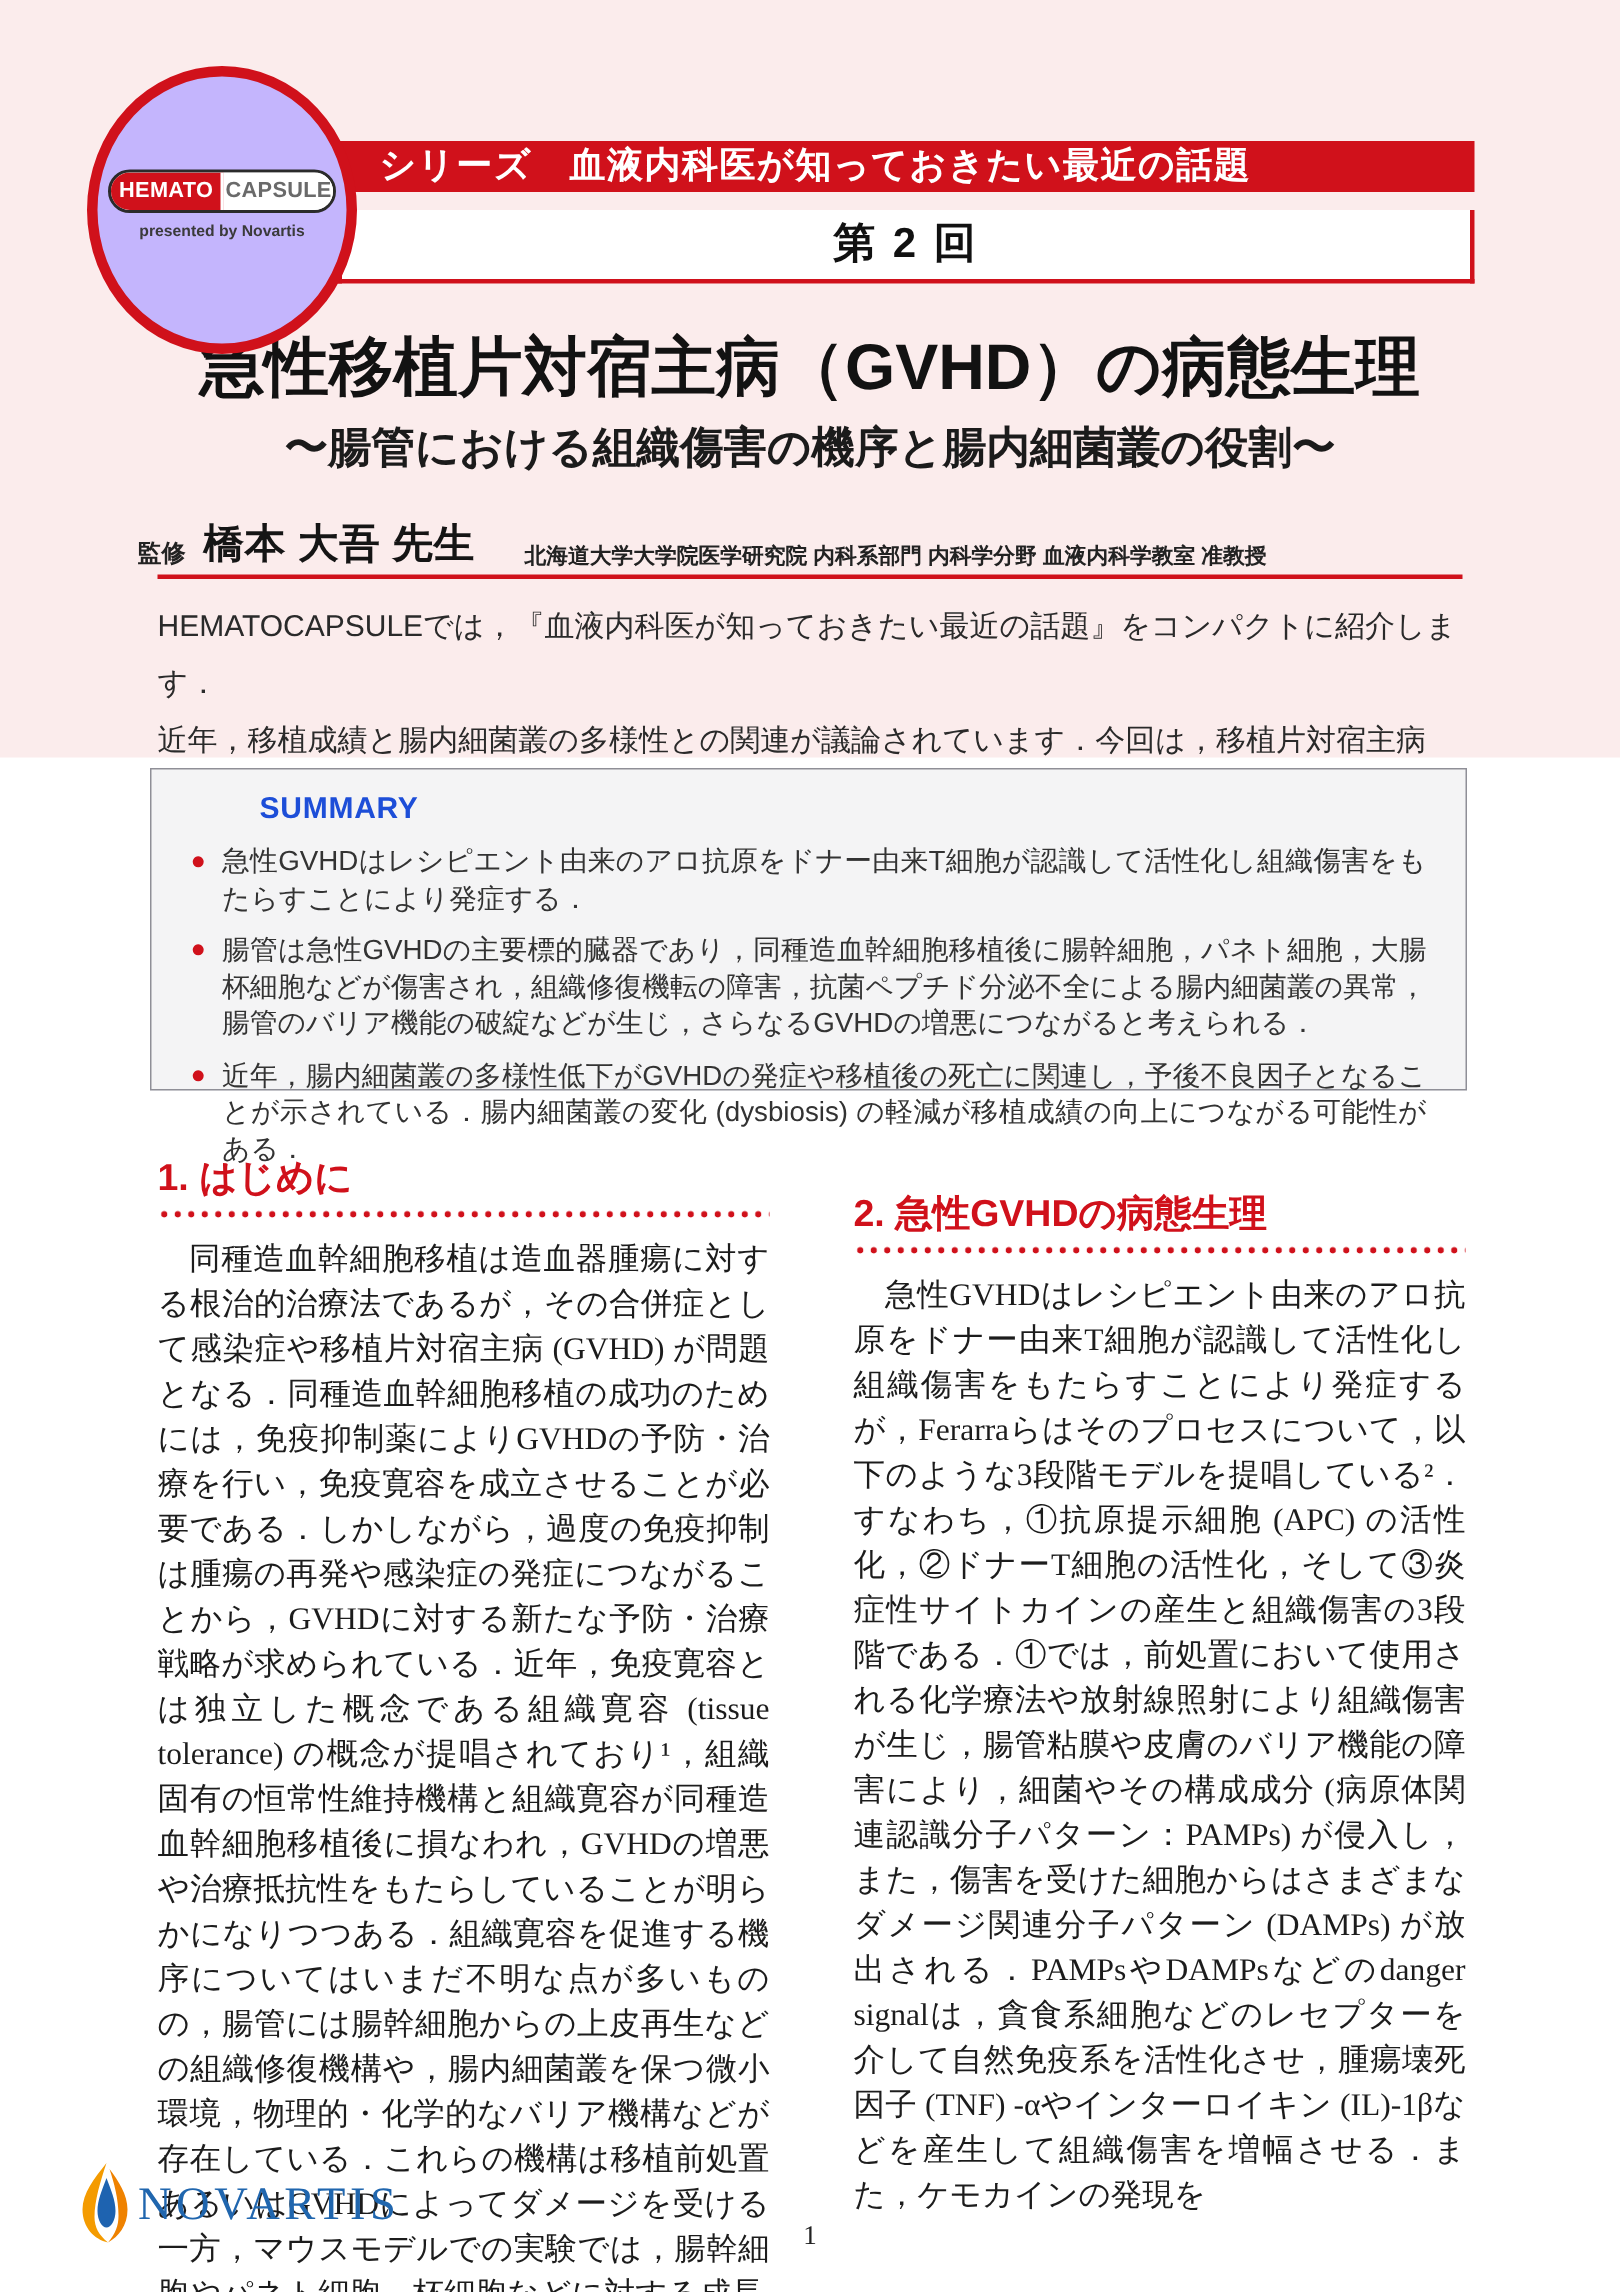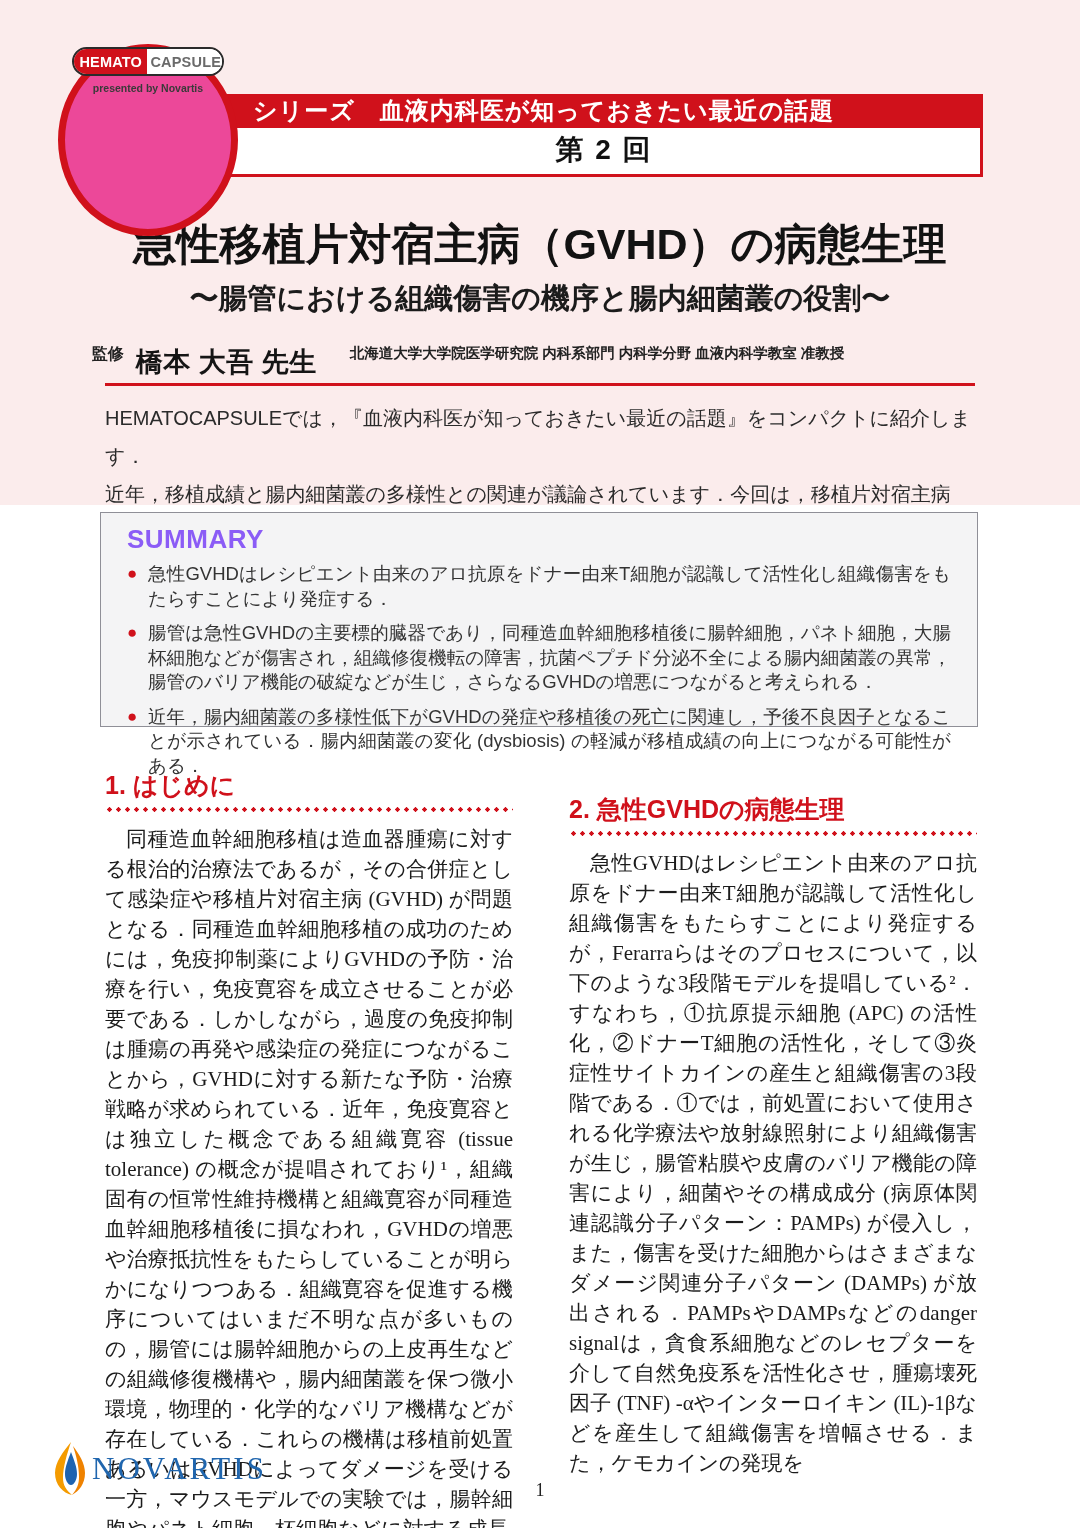--- a/index.html
+++ b/index.html
@@ -13,48 +13,48 @@
   html,body{background:#e9e9e9;}
   body{font-family:"Liberation Sans", sans-serif;}
   .page{position:relative;width:1080px;height:1528px;background:#ffffff;overflow:hidden;margin:0 auto;}
 
   
   .pink-top{position:absolute;left:0;top:0;width:1080px;height:505px;background:var(--pink);}
 
   
   .banner{position:absolute;left:225px;top:94px;width:758px;z-index:1;}
   .banner-red{height:34px;background:var(--red);color:#fff;font-weight:700;font-size:24px;line-height:34px;padding-left:28px;letter-spacing:1px;white-space:nowrap;}
-  .banner-white{height:49px;background:#fff;border:3px solid var(--red);border-top:none;text-align:center;font-size:28px;font-weight:800;line-height:44px;color:#111;letter-spacing:2px;}
+  .banner-white{height:49px;background:#fff;border:3px solid var(--red);border-top:none;text-align:center;font-size:28px;font-weight:800;line-height:44px;color:#111;letter-spacing:2px;margin-top:12px;}
 
   
-  .logo-circle{position:absolute;left:58px;top:44px;width:180px;height:192px;background:#ec4899;border:7px solid var(--red);border-radius:50%;z-index:2;display:flex;flex-direction:column;align-items:center;transform:translateZ(0);}
+  .logo-circle{position:absolute;left:58px;top:44px;width:180px;height:192px;background:#c4b5fd;border:7px solid var(--red);border-radius:50%;z-index:2;display:flex;flex-direction:column;align-items:center;justify-content:center;transform:translateZ(0);}
   .logo-inner{transform:translateY(-4px);display:flex;flex-direction:column;align-items:center;}
   .capsule{display:flex;width:152px;height:29px;border:2px solid #2b2b2b;border-radius:16px;overflow:hidden;background:#fff;}
   .cap-left{flex:0 0 51%;background:var(--red);color:#fff;font-size:14.5px;font-weight:800;display:flex;align-items:center;justify-content:center;border-right:2px solid #fff;letter-spacing:.2px;}
   .cap-right{flex:1;background:#fff;color:#6a6a6a;font-size:14.5px;font-weight:700;display:flex;align-items:center;justify-content:center;letter-spacing:.2px;}
   .presented{margin-top:6px;font-size:10.5px;font-weight:700;color:#3a3a3a;}
 
   
   .title{position:absolute;left:0;top:216px;width:1080px;text-align:center;font-size:43px;font-weight:900;color:#121212;letter-spacing:0;}
   .subtitle{position:absolute;left:0;top:279px;width:1080px;text-align:center;font-size:29px;font-weight:700;color:#1b1b1b;}
 
   
-  .byline{position:absolute;left:0;top:344px;width:924px;display:flex;align-items:flex-start;justify-content:center;white-space:nowrap;padding-left:12px;}
+  .byline{position:absolute;left:0;top:344px;width:924px;display:flex;align-items:flex-end;justify-content:center;white-space:nowrap;padding-left:12px;}
   .by-label{font-size:16px;font-weight:700;color:#222;margin-right:12px;}
   .by-name{font-size:27px;font-weight:800;color:#151515;margin-right:33px;letter-spacing:.5px;}
   .by-affil{font-size:14.5px;font-weight:700;color:#222;}
   .red-rule{position:absolute;left:105px;top:383px;width:870px;height:3px;background:var(--red);}
 
   
   .intro{position:absolute;left:105px;top:399px;width:872px;color:#2a2a2a;}
   .intro p{font-size:20px;line-height:38px;font-weight:500;}
 
   
   .summary-box{position:absolute;left:100px;top:512px;width:878px;height:215px;background:var(--summary-bg);border:1.5px solid #8f8f97;padding:13px 26px 12px 26px;}
-  .summary-title{font-size:26px;font-weight:800;color:#8b5cf6;letter-spacing:.5px;line-height:26px;margin-bottom:9px;}
+  .summary-title{font-size:20px;font-weight:800;color:#1d4ed8;letter-spacing:.5px;line-height:26px;margin-bottom:9px;margin-left:46px;}
   .bullet{display:flex;margin-top:10px;}
   .bullet:first-of-type{margin-top:0;}
   .dot{color:var(--red);font-size:17px;line-height:24.5px;flex:0 0 21px;}
   .bullet-text{font-size:18.5px;line-height:24.5px;color:#333;text-align:justify;}
 
   
   .columns{position:absolute;left:105px;top:770px;width:872px;display:flex;gap:56px;}
   .col{width:408px;}
   .sec-head{font-size:25px;font-weight:800;color:var(--red);line-height:30px;font-family:"Liberation Sans", sans-serif;}
   .dotted{height:5px;margin:7px 0 12px 0;background-image:radial-gradient(circle, var(--red) 2px, rgba(0,0,0,0) 2.3px);background-size:9px 5px;background-repeat:repeat-x;background-position:0 50%;}

